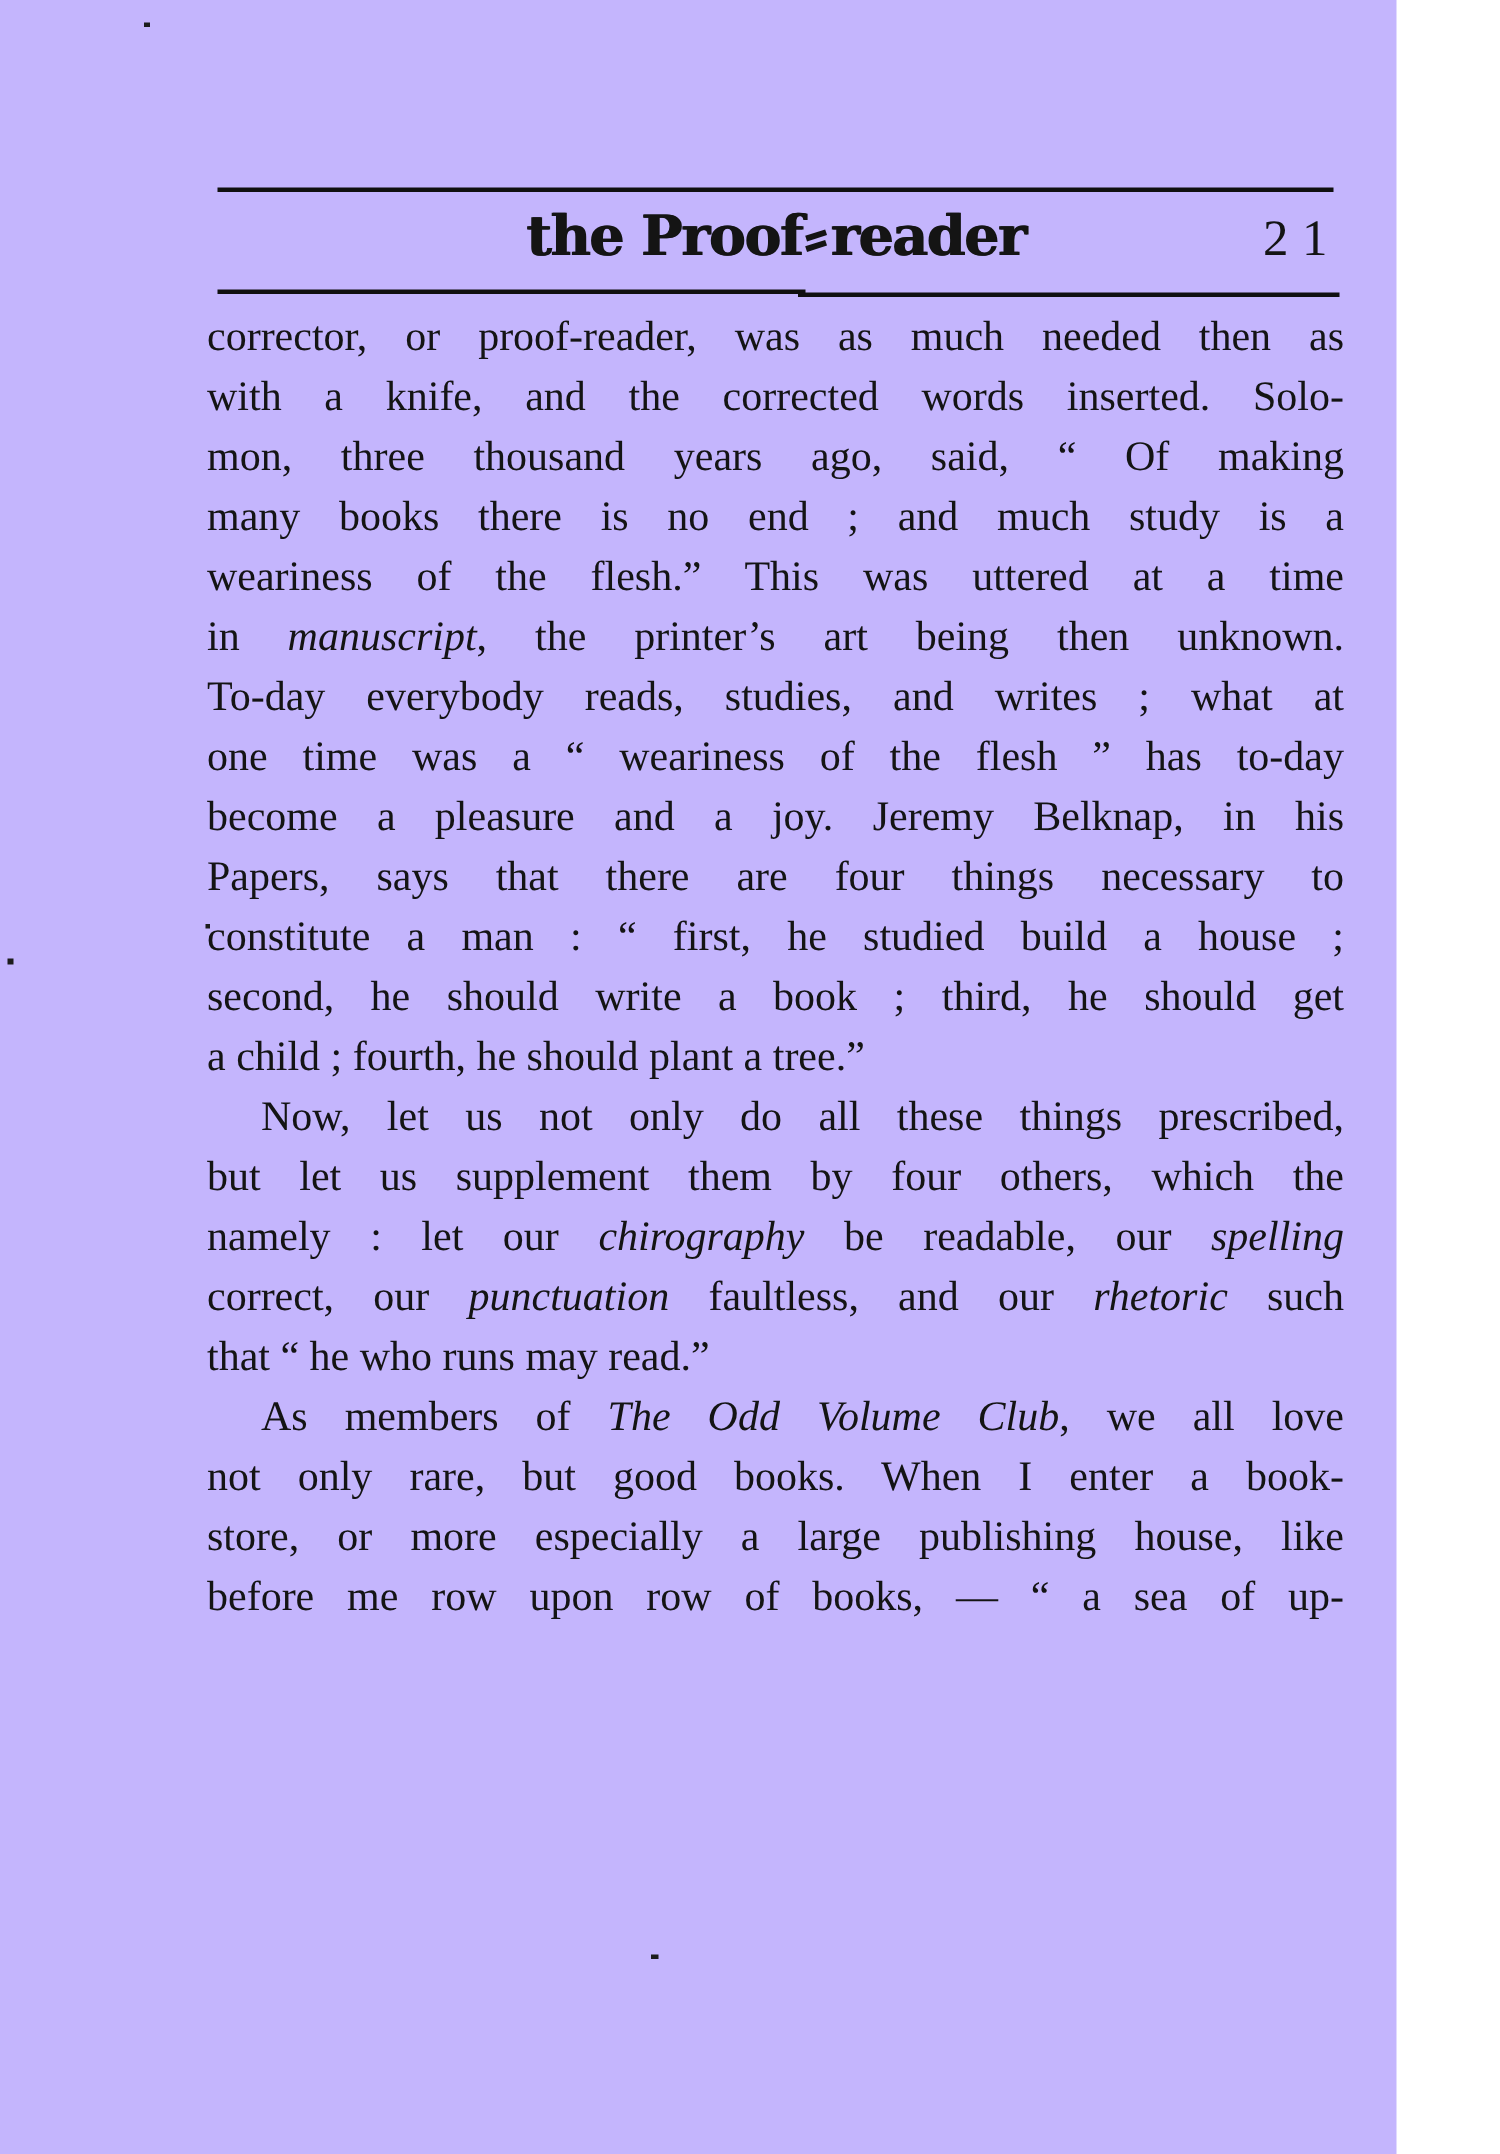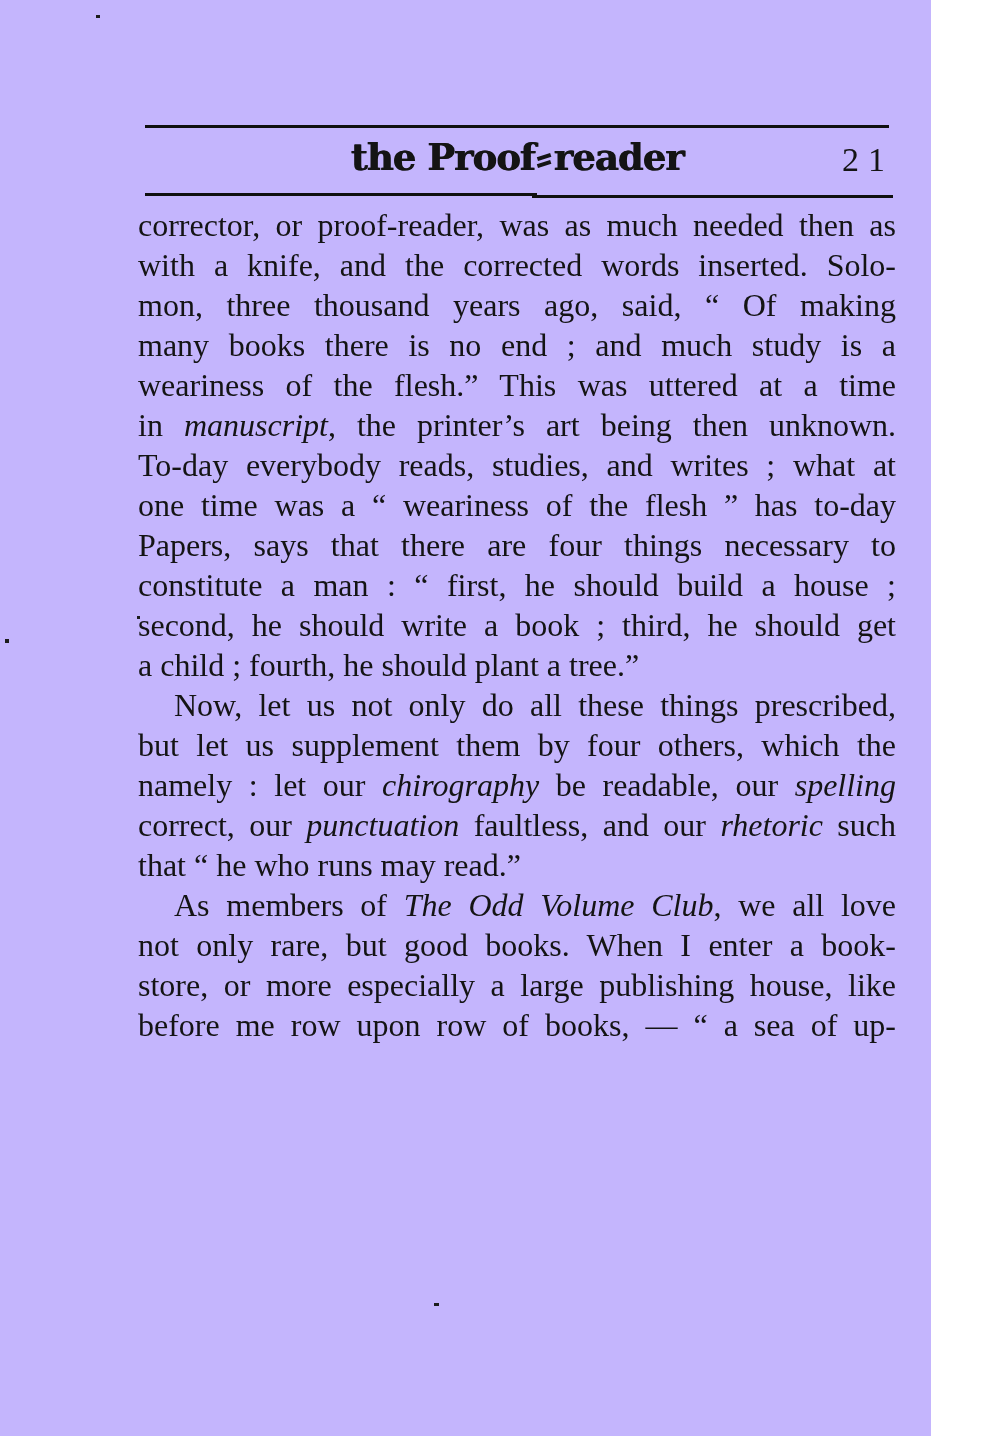--- a/index.html
+++ b/index.html
@@ -79,21 +79,21 @@
   
   .text-block {
     position: absolute;
     left: 138px;
     top: 205px;
     width: 758px;
   }
   .line {
     height: 40px;
     line-height: 40px;
-    font-size: 32px;
+    font-size: 28px;
     text-align: justify;
     text-align-last: justify;
     white-space: nowrap;
   }
   .line.noj {
     text-align: center;
     text-align-last: left;
   }
   .line.indent { padding-left: 36px; font-family: Liberation Serif, serif; }
   .it { font-style: italic; }
@@ -129,22 +129,23 @@
 
   <div class="text-block">
       <div class="line"><span>corrector, or proof-reader, was as much needed then as</span></div>
       <div class="line"><span>with a knife, and the corrected words inserted. Solo-</span></div>
       <div class="line"><span>mon, three thousand years ago, said, “ Of making</span></div>
       <div class="line"><span>many books there is no end ; and much study is a</span></div>
       <div class="line"><span>weariness of the flesh.” This was uttered at a time</span></div>
       <div class="line"><span>in </span><span class="it">manuscript</span><span>, the printer’s art being then unknown.</span></div>
       <div class="line"><span>To-day everybody reads, studies, and writes ; what at</span></div>
       <div class="line"><span>one time was a “ weariness of the flesh ” has to-day</span></div>
+      <div class="line"><span>become a pleasure and a joy. Jeremy Belknap, in his</span></div>
       <div class="line"><span>Papers, says that there are four things necessary to</span></div>
-      <div class="line"><span>constitute a man : “ first, he should build a house ;</span></div>
+      <div class="line"><span>constitute a man : “ first, he studied build a house ;</span></div>
       <div class="line"><span>second, he should write a book ; third, he should get</span></div>
       <div class="line noj"><span>a child ; fourth, he should plant a tree.”</span></div>
       <div class="line indent"><span>Now, let us not only do all these things prescribed,</span></div>
       <div class="line"><span>but let us supplement them by four others, which the</span></div>
       <div class="line"><span>namely : let our </span><span class="it">chirography</span><span> be readable, our </span><span class="it">spelling</span></div>
       <div class="line"><span>correct, our </span><span class="it">punctuation</span><span> faultless, and our </span><span class="it">rhetoric</span><span> such</span></div>
       <div class="line noj"><span>that “ he who runs may read.”</span></div>
       <div class="line indent"><span>As members of </span><span class="it">The Odd Volume Club</span><span>, we all love</span></div>
       <div class="line"><span>not only rare, but good books. When I enter a book-</span></div>
       <div class="line"><span>store, or more especially a large publishing house, like</span></div>

